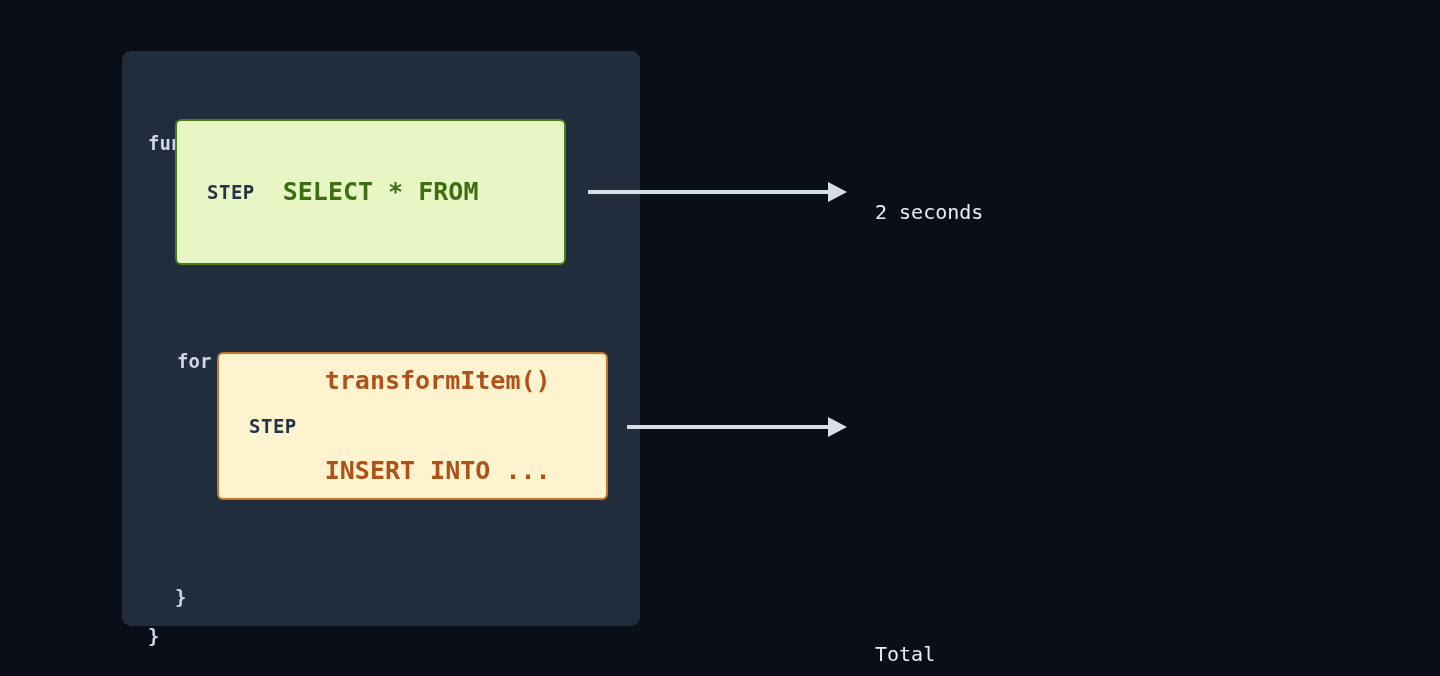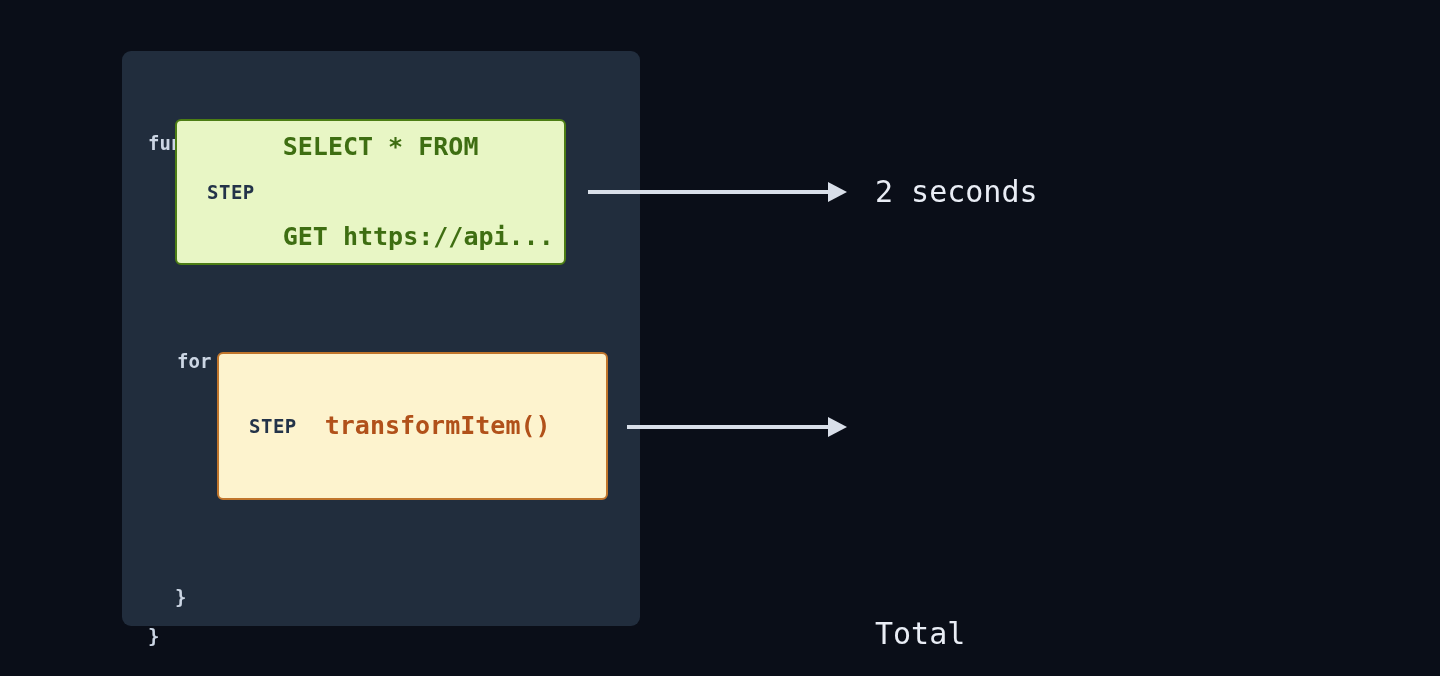--- a/index.html
+++ b/index.html
@@ -93,52 +93,53 @@
     height: 0;
     border-top: 10px solid transparent;
     border-bottom: 10px solid transparent;
     border-left: 19px solid #d9dfe9;
   }
   .arrow-1 { left: 588px; top: 180px; width: 259px; }
   .arrow-2 { left: 627px; top: 415px; width: 220px; }
   .annotation {
     position: absolute;
     font-family: "DejaVu Sans Mono", monospace;
-    font-size: 30px;
+    font-size: 20px;
     line-height: 42px;
     color: #e9edf5;
     white-space: pre;
+    margin-top: 20px;
   }
   .ann-1 { left: 875px; top: 171px; }
   .ann-2 { left: 875px; top: 406px; }
   .ann-total { left: 875px; top: 529px; }
 </style>
 </head>
 <body>
 
 <div class="canvas">
 
   <div class="panel">
 
     <div class="code-line cl-1">function () {</div>
 
     <div class="step-box green">
       <span class="step-label">STEP</span>
       <div class="step-lines">
         <div>SELECT * FROM</div>
-        <div>GET https://api...</div>
       </div>
     </div>
 
     <div class="code-line cl-2">for (let item of items) {</div>
 
     <div class="step-box yellow">
       <span class="step-label">STEP</span>
       <div class="step-lines">
         <div>transformItem()</div>
+        <div>INSERT INTO ...</div>
       </div>
     </div>
 
     <div class="code-line cl-3">}</div>
 
     <div class="code-line cl-4">}</div>
 
   </div>
 
   <div class="arrow arrow-1">

